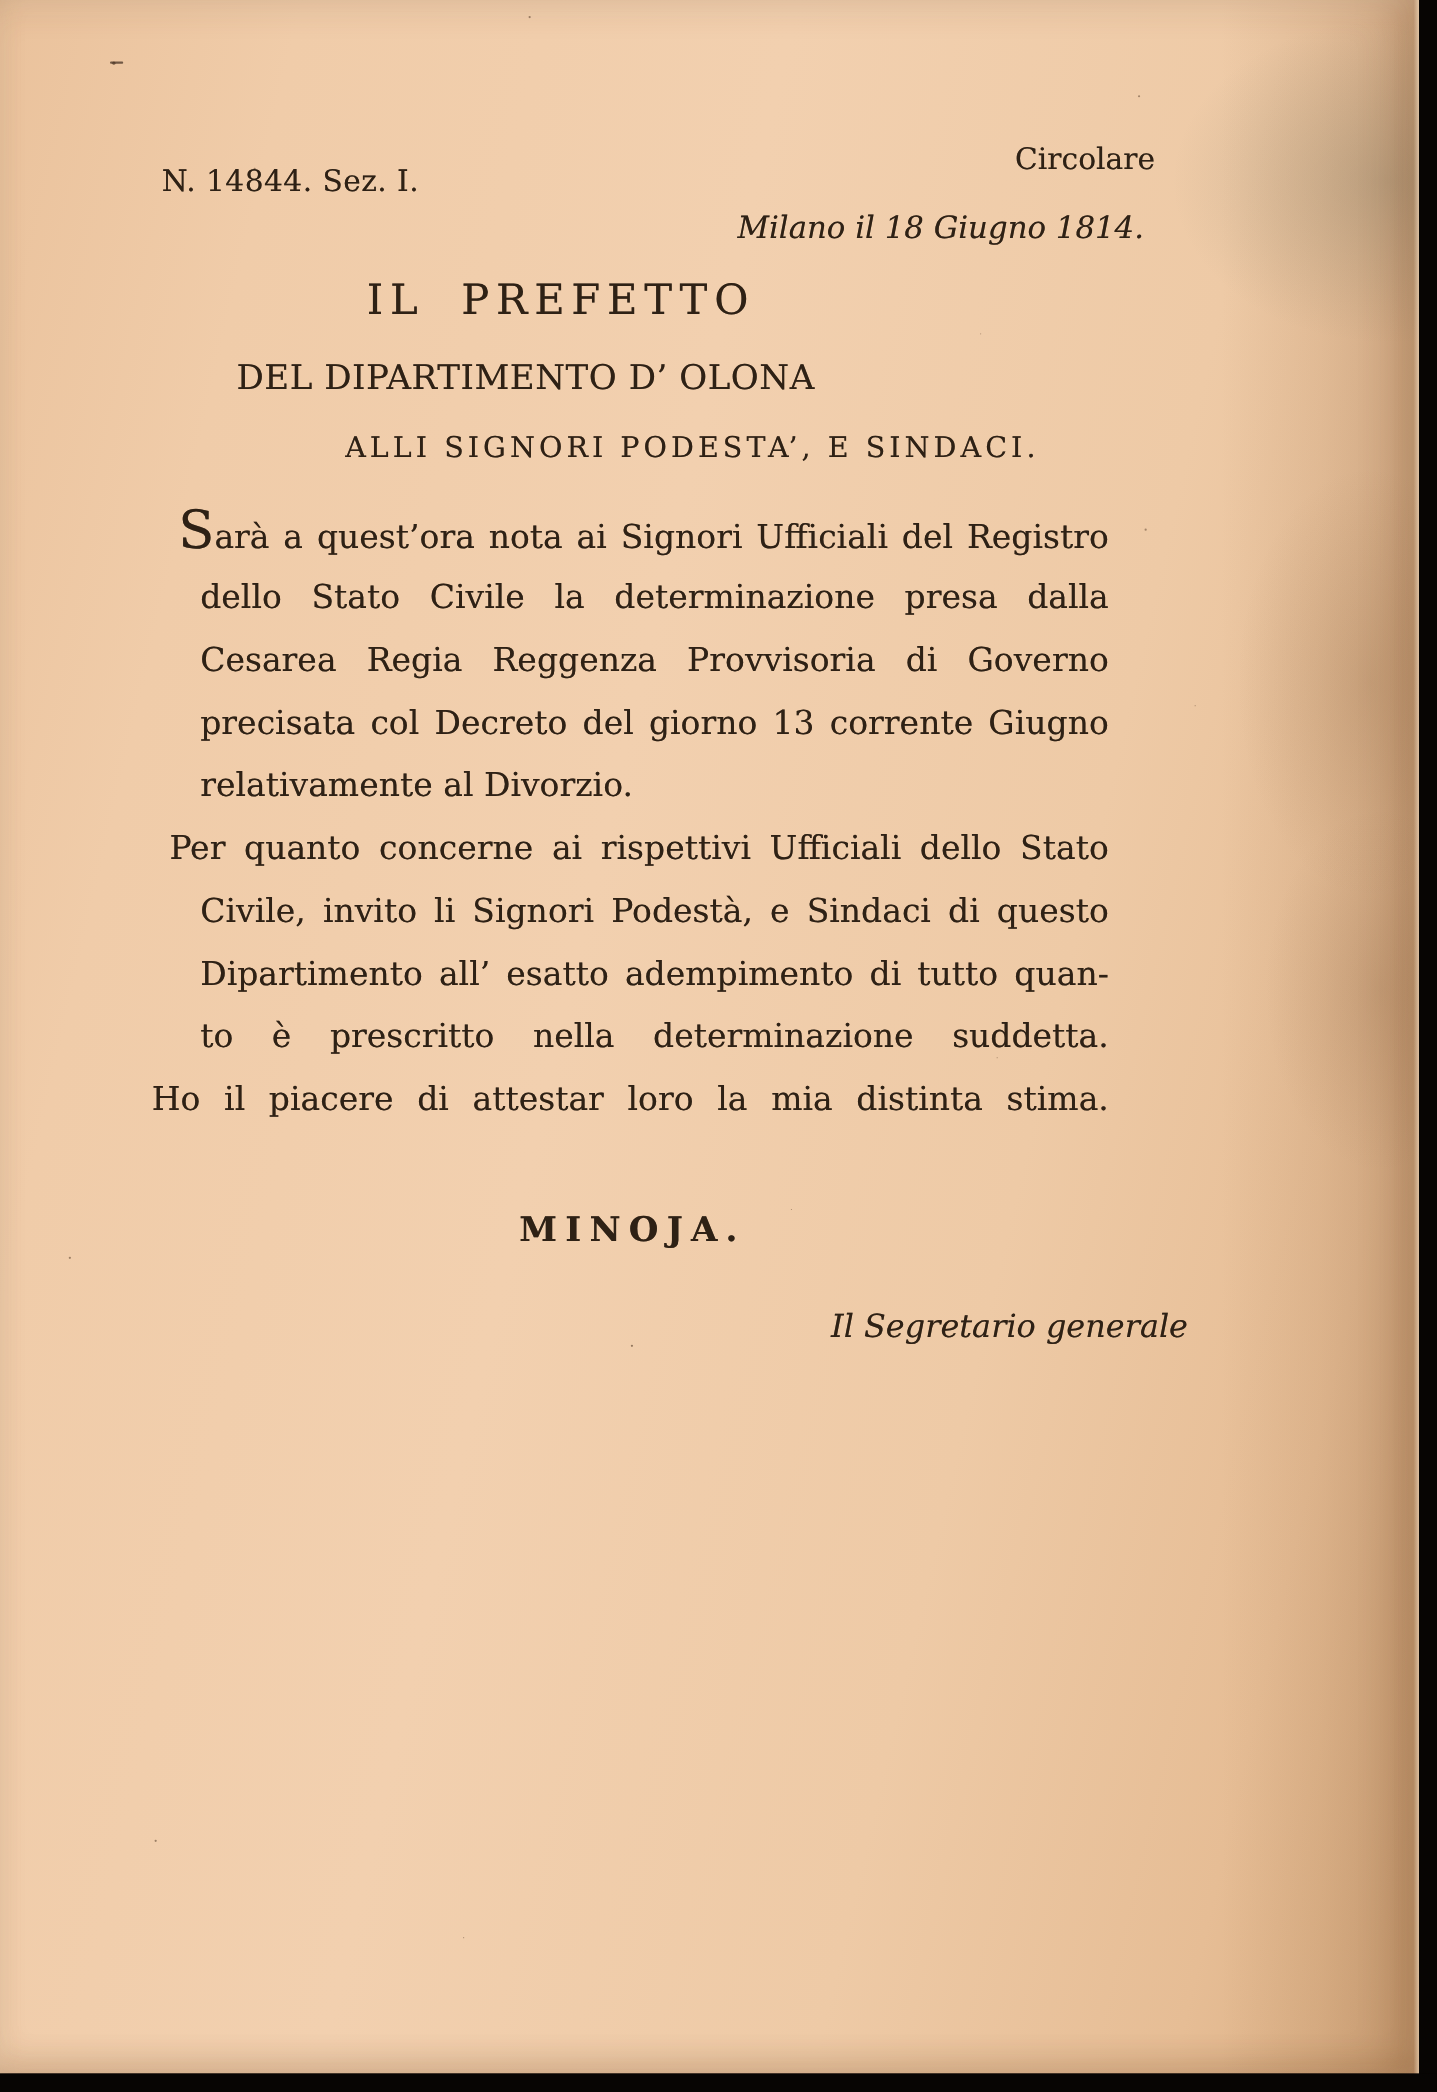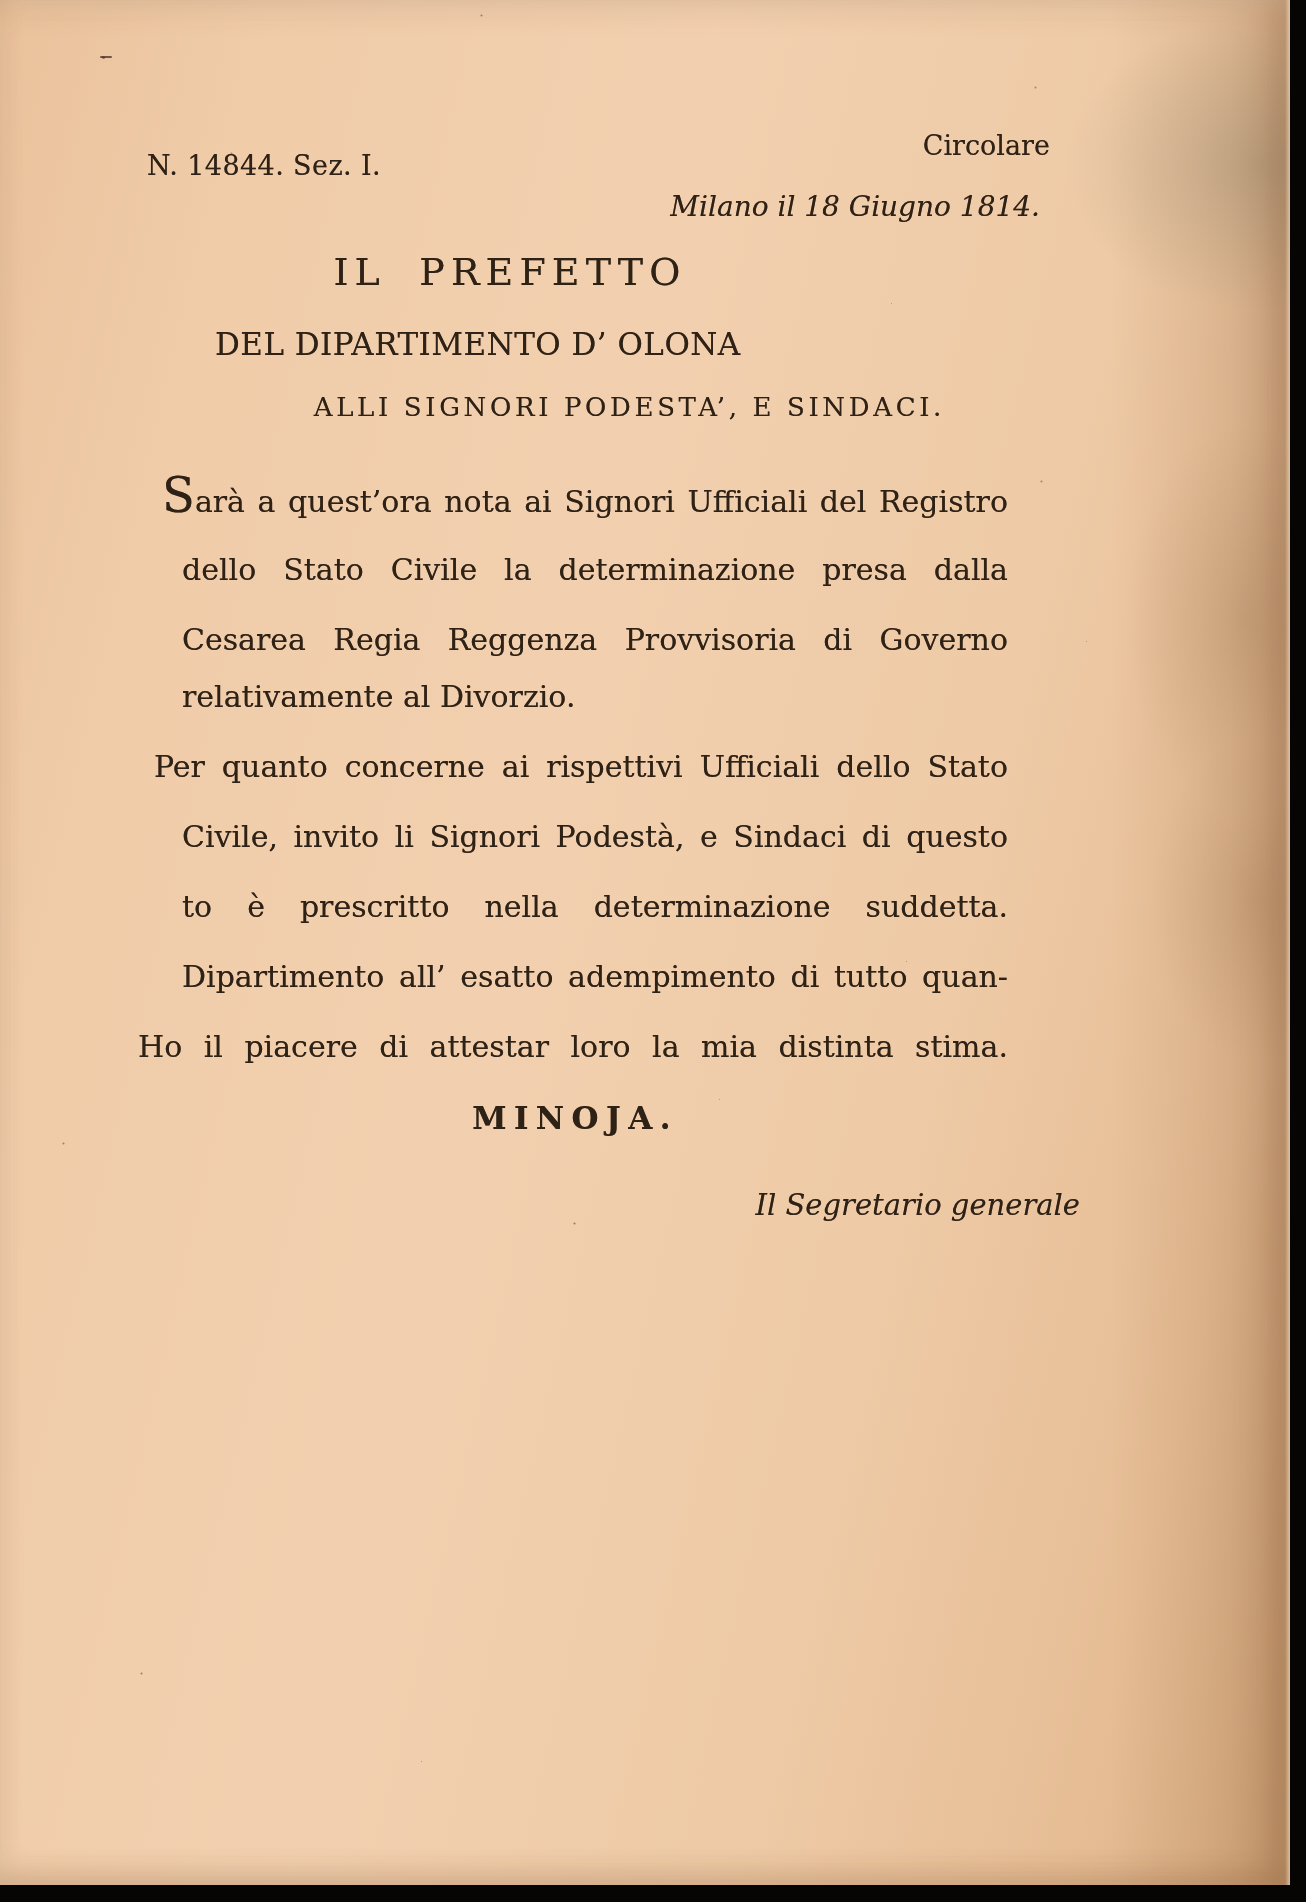--- a/index.html
+++ b/index.html
@@ -50,21 +50,21 @@
   
   .ref{left:147px;top:150px;font-size:27px;letter-spacing:0.4px;}
   .circolare{left:830px;top:130px;width:220px;text-align:right;font-size:27px;}
   .dateline{left:600px;top:190px;width:440px;text-align:right;font-size:28px;}
   .title{left:210px;top:250px;width:600px;text-align:center;font-size:38px;letter-spacing:0.16em;word-spacing:0.4em;}
   .subtitle{left:215px;top:326px;width:600px;text-align:left;font-size:31px;letter-spacing:0.015em;}
   .salutation{left:245px;top:392px;width:700px;text-align:right;font-size:26px;letter-spacing:0.14em;}
   
   .bodyblock{left:138px;top:462px;width:870px;font-size:30px;}
   .bline{display:block;height:57px;line-height:50px;overflow:hidden;}
-  .just{text-align:justify;margin-top:13px;}
+  .just{text-align:justify;}
   .just::after{content:"";display:inline-block;width:100%;height:0;}
   .ind1{padding-left:24px;}
   .ind2{padding-left:44px;}
   .ind3{padding-left:16px;}
   .initial-line::first-letter{font-size:1.6em;line-height:0.85;}
   
   .signature{left:375px;top:1100px;width:400px;text-align:center;font-size:31px;letter-spacing:0.24em;font-weight:bold;}
   .sec-title{left:700px;top:1188px;width:380px;text-align:right;font-size:29px;}
   .sec-name{left:700px;top:1242px;width:380px;text-align:right;padding-right:112px;box-sizing:border-box;font-size:27px;letter-spacing:0.09em;}
   .sec-name::first-letter{font-size:1.18em;}
@@ -83,25 +83,26 @@
     <div class="ink dateline it">Milano il 18 Giugno 1814.</div>
 
     <div class="ink title">IL PREFETTO</div>
     <div class="ink subtitle">DEL DIPARTIMENTO D’ OLONA</div>
     <div class="ink salutation">ALLI SIGNORI PODESTA’, E SINDACI.</div>
 
     <div class="ink bodyblock">
       <span class="bline just ind1 initial-line">Sarà a quest’ora nota ai Signori Ufficiali del Registro</span>
       <span class="bline just ind2">dello Stato Civile la determinazione presa dalla</span>
       <span class="bline just ind2">Cesarea Regia Reggenza Provvisoria di Governo</span>
+      <span class="bline just ind2">precisata col Decreto del giorno 13 corrente Giugno</span>
       <span class="bline ind2">relativamente al Divorzio.</span>
       <span class="bline just ind3">Per quanto concerne ai rispettivi Ufficiali dello Stato</span>
       <span class="bline just ind2">Civile, invito li Signori Podestà, e Sindaci di questo</span>
+      <span class="bline just ind2">Dipartimento all’ esatto adempimento di tutto quan-</span>
       <span class="bline just ind2">to è prescritto nella determinazione suddetta.</span>
-      <span class="bline just ind2">Dipartimento all’ esatto adempimento di tutto quan-</span>
       <span class="bline just">Ho il piacere di attestar loro la mia distinta stima.</span>
     </div>
 
     <div class="ink signature">MINOJA.</div>
     <div class="ink sec-title it">Il Segretario generale</div>
   </div>
 
   <div class="edge-right"></div>
   <div class="edge-bottom"></div>
 </div>

